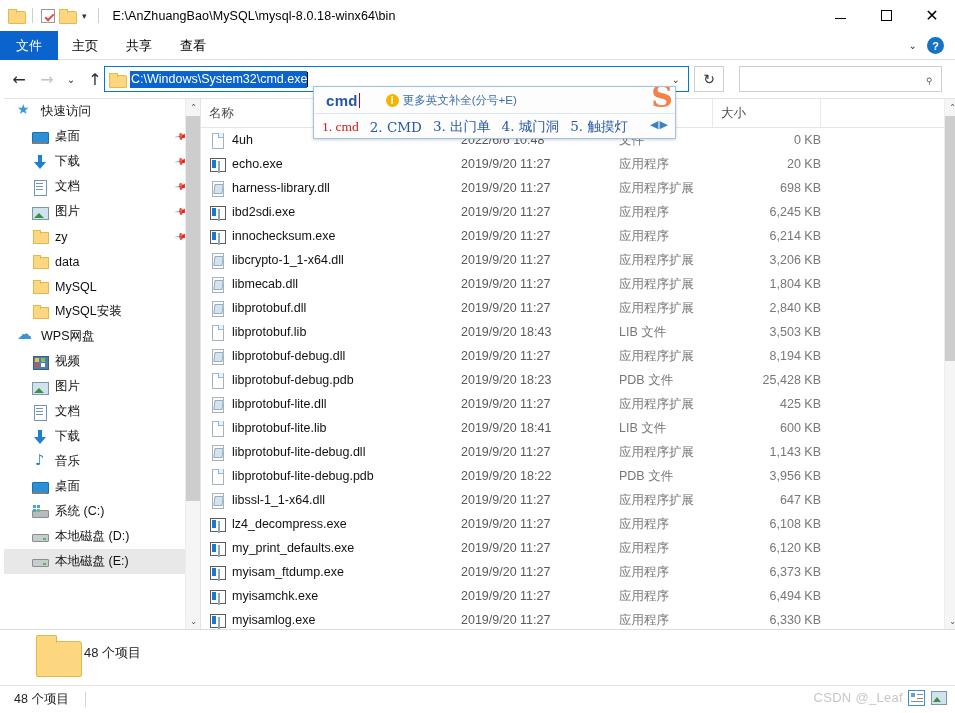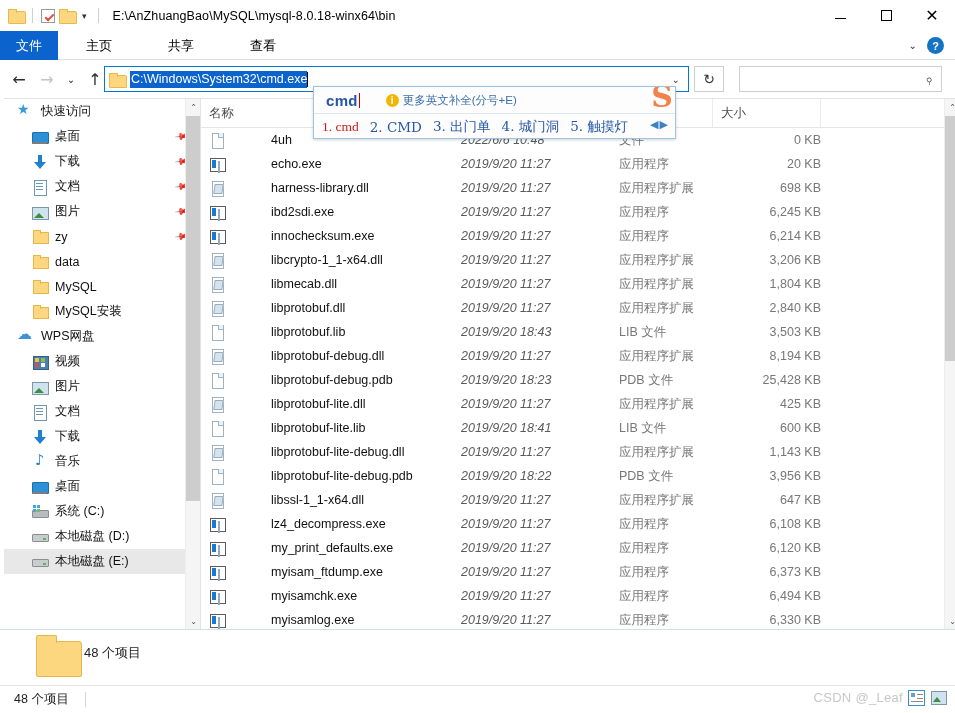--- a/index.html
+++ b/index.html
@@ -54,21 +54,21 @@
   .wbtn.close span { font-size:16px; line-height:16px; font-family:"DejaVu Sans", sans-serif; }
 
   
   .ribbon {
     position:absolute; left:0; top:31px; width:955px; height:29px;
     background:#ffffff; border-bottom:1px solid #dedede;
   }
   .tabs { display:flex; height:29px; align-items:stretch; }
   .tab {
     display:flex; align-items:center; justify-content:center;
-    padding:0 28px; font-size:13px; color:#000; min-width:48px;
+    padding:0 14px; font-size:13px; color:#000; min-width:48px;
   }
   .tab.file { background:#0b63ce; color:#fff; font-size:13px; padding:0 16px; }
   .ribbon-right { position:absolute; right:4px; top:0; height:29px; display:flex; align-items:center; gap:4px; }
   .chev-small { font-size:10px; color:#333; padding:0 6px; }
   .help-ico {
     width:17px; height:17px; border-radius:50%; background:#1673c4; color:#fff;
     display:flex; align-items:center; justify-content:center; font-size:11px; font-weight:bold;
     margin-right:7px;
   }
 
@@ -146,23 +146,23 @@
   .ic-drv:after{ content:""; position:absolute; left:11px; bottom:5px; width:3px; height:2px; background:#58b75a;}
 
   
   .filelist { position:absolute; left:196px; top:0; width:759px; height:531px; background:#fff;
     border-left:1px solid #e3e3e3; overflow:hidden; }
   .col-headers { position:relative; height:29px; border-bottom:1px solid #e5e5e5; background:#fff; }
   .colh { position:absolute; top:0; height:28px; display:flex; align-items:center; font-size:12.5px; color:#4a4a4a;
     padding-left:8px; border-right:1px solid #eaeaea; }
   .rows { position:absolute; top:29px; left:0; width:744px; height:502px; overflow:hidden; }
   .frow { position:relative; height:24px; display:flex; align-items:center; white-space:nowrap; }
-  .fname { position:absolute; left:8px; display:flex; align-items:center;gap:39px; }
+  .fname { position:absolute; left:8px; display:flex; align-items:center; }
   .fname .lbl { font-size:12.5px; color:#111; margin-left:7px; }
-  .fdate { position:absolute; left:260px; font-size:12.5px; color:#5a5a5a;font-style:italic; }
+  .fdate { position:absolute; left:260px; font-size:12.5px; color:#5a5a5a; }
   .ftype { position:absolute; left:418px; font-size:12.5px; color:#777; }
   .fsize { position:absolute; left:520px; width:100px; text-align:right; font-size:12.5px; color:#777; }
 
   .ic-file:before{ content:""; position:absolute; left:3px; top:1px; width:10px; height:14px; background:#fff; border:1px solid #9fb3c2;}
   .ic-file:after{ content:""; position:absolute; left:9px; top:1px; width:4px; height:4px; background:#eaf1f6; border-left:1px solid #9fb3c2; border-bottom:1px solid #9fb3c2;}
   .ic-exe:before{ content:""; position:absolute; left:1px; top:2px; width:14px; height:12px; background:#fff; border:1px solid #5a5a5a;}
   .ic-exe:after{ content:""; position:absolute; left:3px; top:4px; width:4px; height:8px; background:#1b78d0; box-shadow:5px 0 0 -1px #8fa8bd, 5px 3px 0 -1px #8fa8bd, 5px 6px 0 -1px #8fa8bd;}
   .ic-dll:before{ content:""; position:absolute; left:3px; top:1px; width:10px; height:14px; background:#fff; border:1px solid #9fb3c2;}
   .ic-dll:after{ content:""; position:absolute; left:5px; top:4px; width:7px; height:8px; background:#d7e3ec; border:1px solid #9aaebd; transform:skewX(-8deg);}
 

